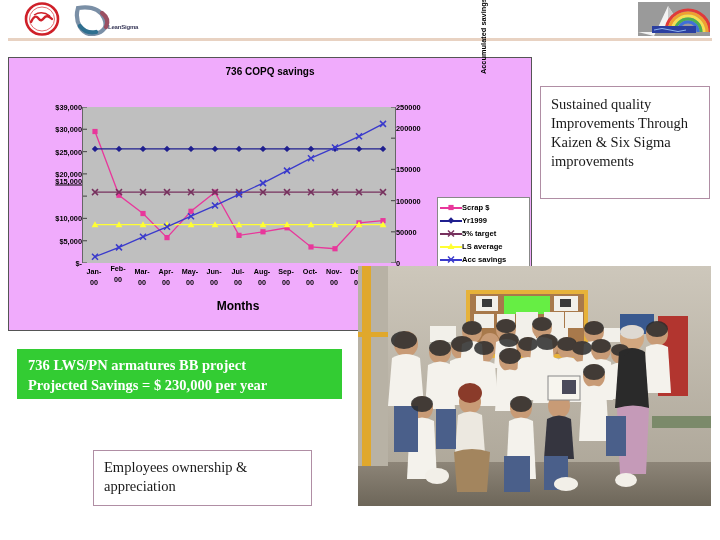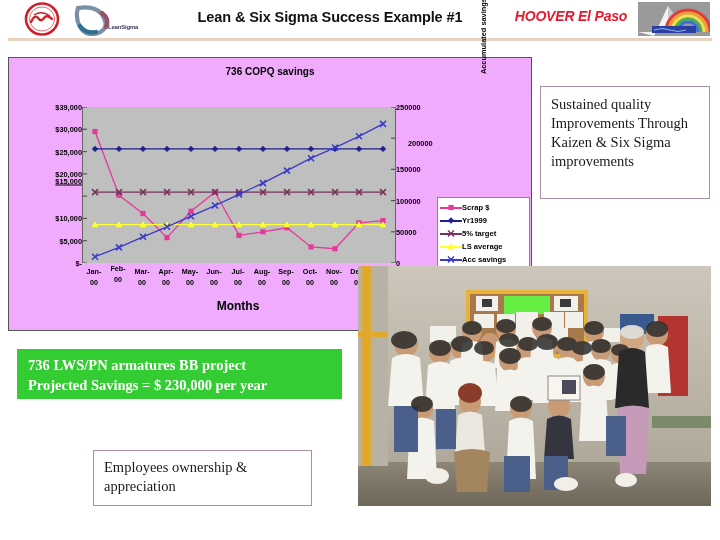--- a/index.html
+++ b/index.html
@@ -122,22 +122,20 @@
     <div class="leansigma-logo">
       <svg viewBox="0 0 78 32" width="78" height="32">
         <path d="M6 4 q20 -3 26 10 q5 11 -6 15 q-12 4 -18 -6 q-5 -9 -2 -19 z" fill="none" stroke="#7a8fa6" stroke-width="4.2" stroke-linecap="round"></path>
         <path d="M30 9 q8 6 4 14" fill="none" stroke="#9a4f62" stroke-width="4.2" stroke-linecap="round"></path>
         <path d="M8 22 q6 8 16 6" fill="none" stroke="#2f6f8f" stroke-width="4.2" stroke-linecap="round"></path>
         <polygon points="14,11 25,16 14,22" fill="#ffffff"></polygon>
       </svg>
       <div class="ls-text">LeanSigma</div>
     </div>
 
-    <div class="slide-title">Lean &amp; Six Sigma Success Example #1</div>
-    <div class="hoover-elpaso">HOOVER El Paso</div>
 
     <div class="mountain-logo">
       <svg viewBox="0 0 72 34" width="72" height="34">
         <rect width="72" height="34" fill="#9a9a9a"></rect>
         <path d="M0 30 L16 34 L30 4 L47 30 Z" fill="#f2f2f2"></path>
         <path d="M30 4 L47 30 L30 30 Z" fill="#c9c9c9"></path>
         <path d="M28 30 a22 22 0 0 1 44 0" fill="none" stroke="#e03a3a" stroke-width="3.2"></path>
         <path d="M31 30 a19 19 0 0 1 38 0" fill="none" stroke="#f0a030" stroke-width="3.2"></path>
         <path d="M34 30 a16 16 0 0 1 32 0" fill="none" stroke="#f5e050" stroke-width="3"></path>
         <path d="M37 30 a13 13 0 0 1 26 0" fill="none" stroke="#4caf50" stroke-width="3"></path>
@@ -163,21 +161,21 @@
         <div class="ytick-l" style="top: 66.8571px;">$20,000</div>
         <div class="ytick-l" style="top: 44.5714px;">$25,000</div>
         <div class="ytick-l" style="top: 22.2857px;">$30,000</div>
         <div class="ytick-l" style="top: 0px;">$39,000</div>
       </div>
     <div class="axis-right" id="axis-right">
         <div class="ytick-r" style="top: 156px;">0</div>
         <div class="ytick-r" style="top: 124.8px;">50000</div>
         <div class="ytick-r" style="top: 93.6px;">100000</div>
         <div class="ytick-r" style="top: 62.4px;">150000</div>
-        <div class="ytick-r" style="top: 36px; padding-left: 12px;">200000</div>
+        <div class="ytick-r" style="top: 21px;">200000</div>
         <div class="ytick-r" style="top: 0px;">250000</div>
       </div>
 
     <div class="plot" id="plot">
       <svg id="plot-svg" width="312" height="156" viewBox="0 0 312 156" style="display:block">
           <line x1="0" y1="156" x2="4" y2="156" stroke="#555" stroke-width="1.2"></line>
           <line x1="0" y1="133.71428571428572" x2="4" y2="133.71428571428572" stroke="#555" stroke-width="1.2"></line>
           <line x1="0" y1="111.42857142857143" x2="4" y2="111.42857142857143" stroke="#555" stroke-width="1.2"></line>
           <line x1="0" y1="89.14285714285715" x2="4" y2="89.14285714285715" stroke="#555" stroke-width="1.2"></line>
           <line x1="0" y1="66.85714285714286" x2="4" y2="66.85714285714286" stroke="#555" stroke-width="1.2"></line>

